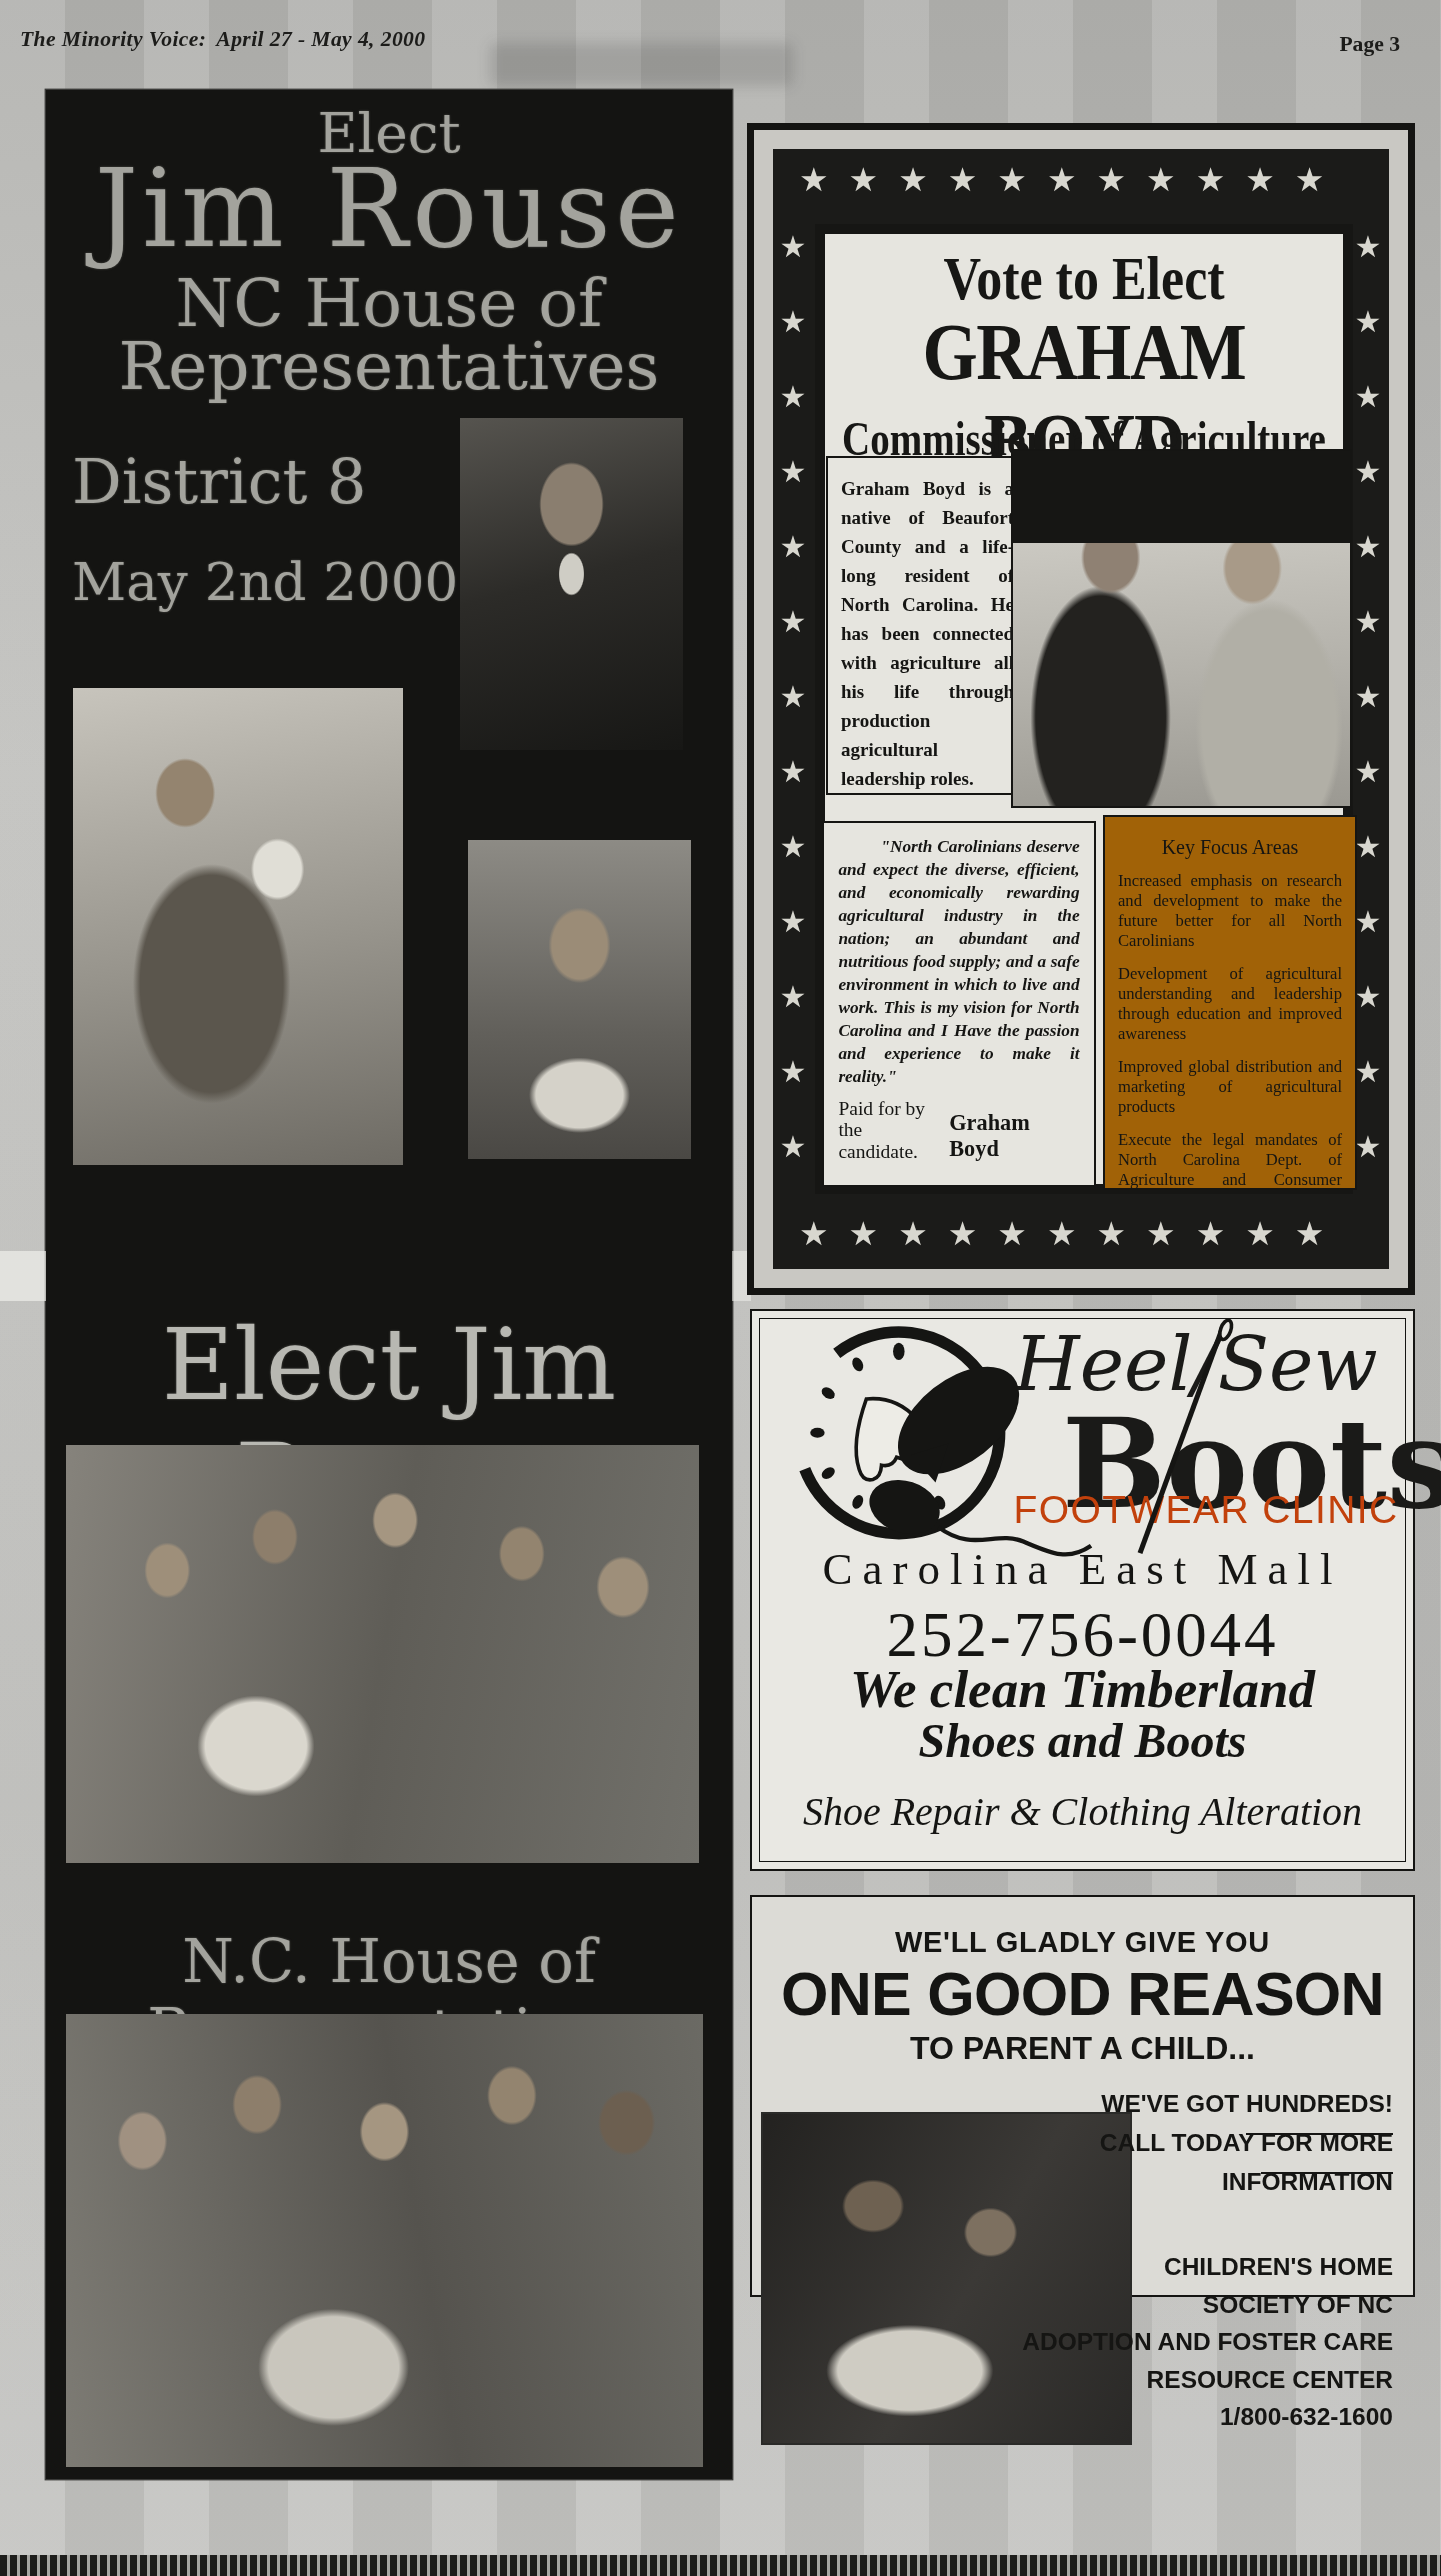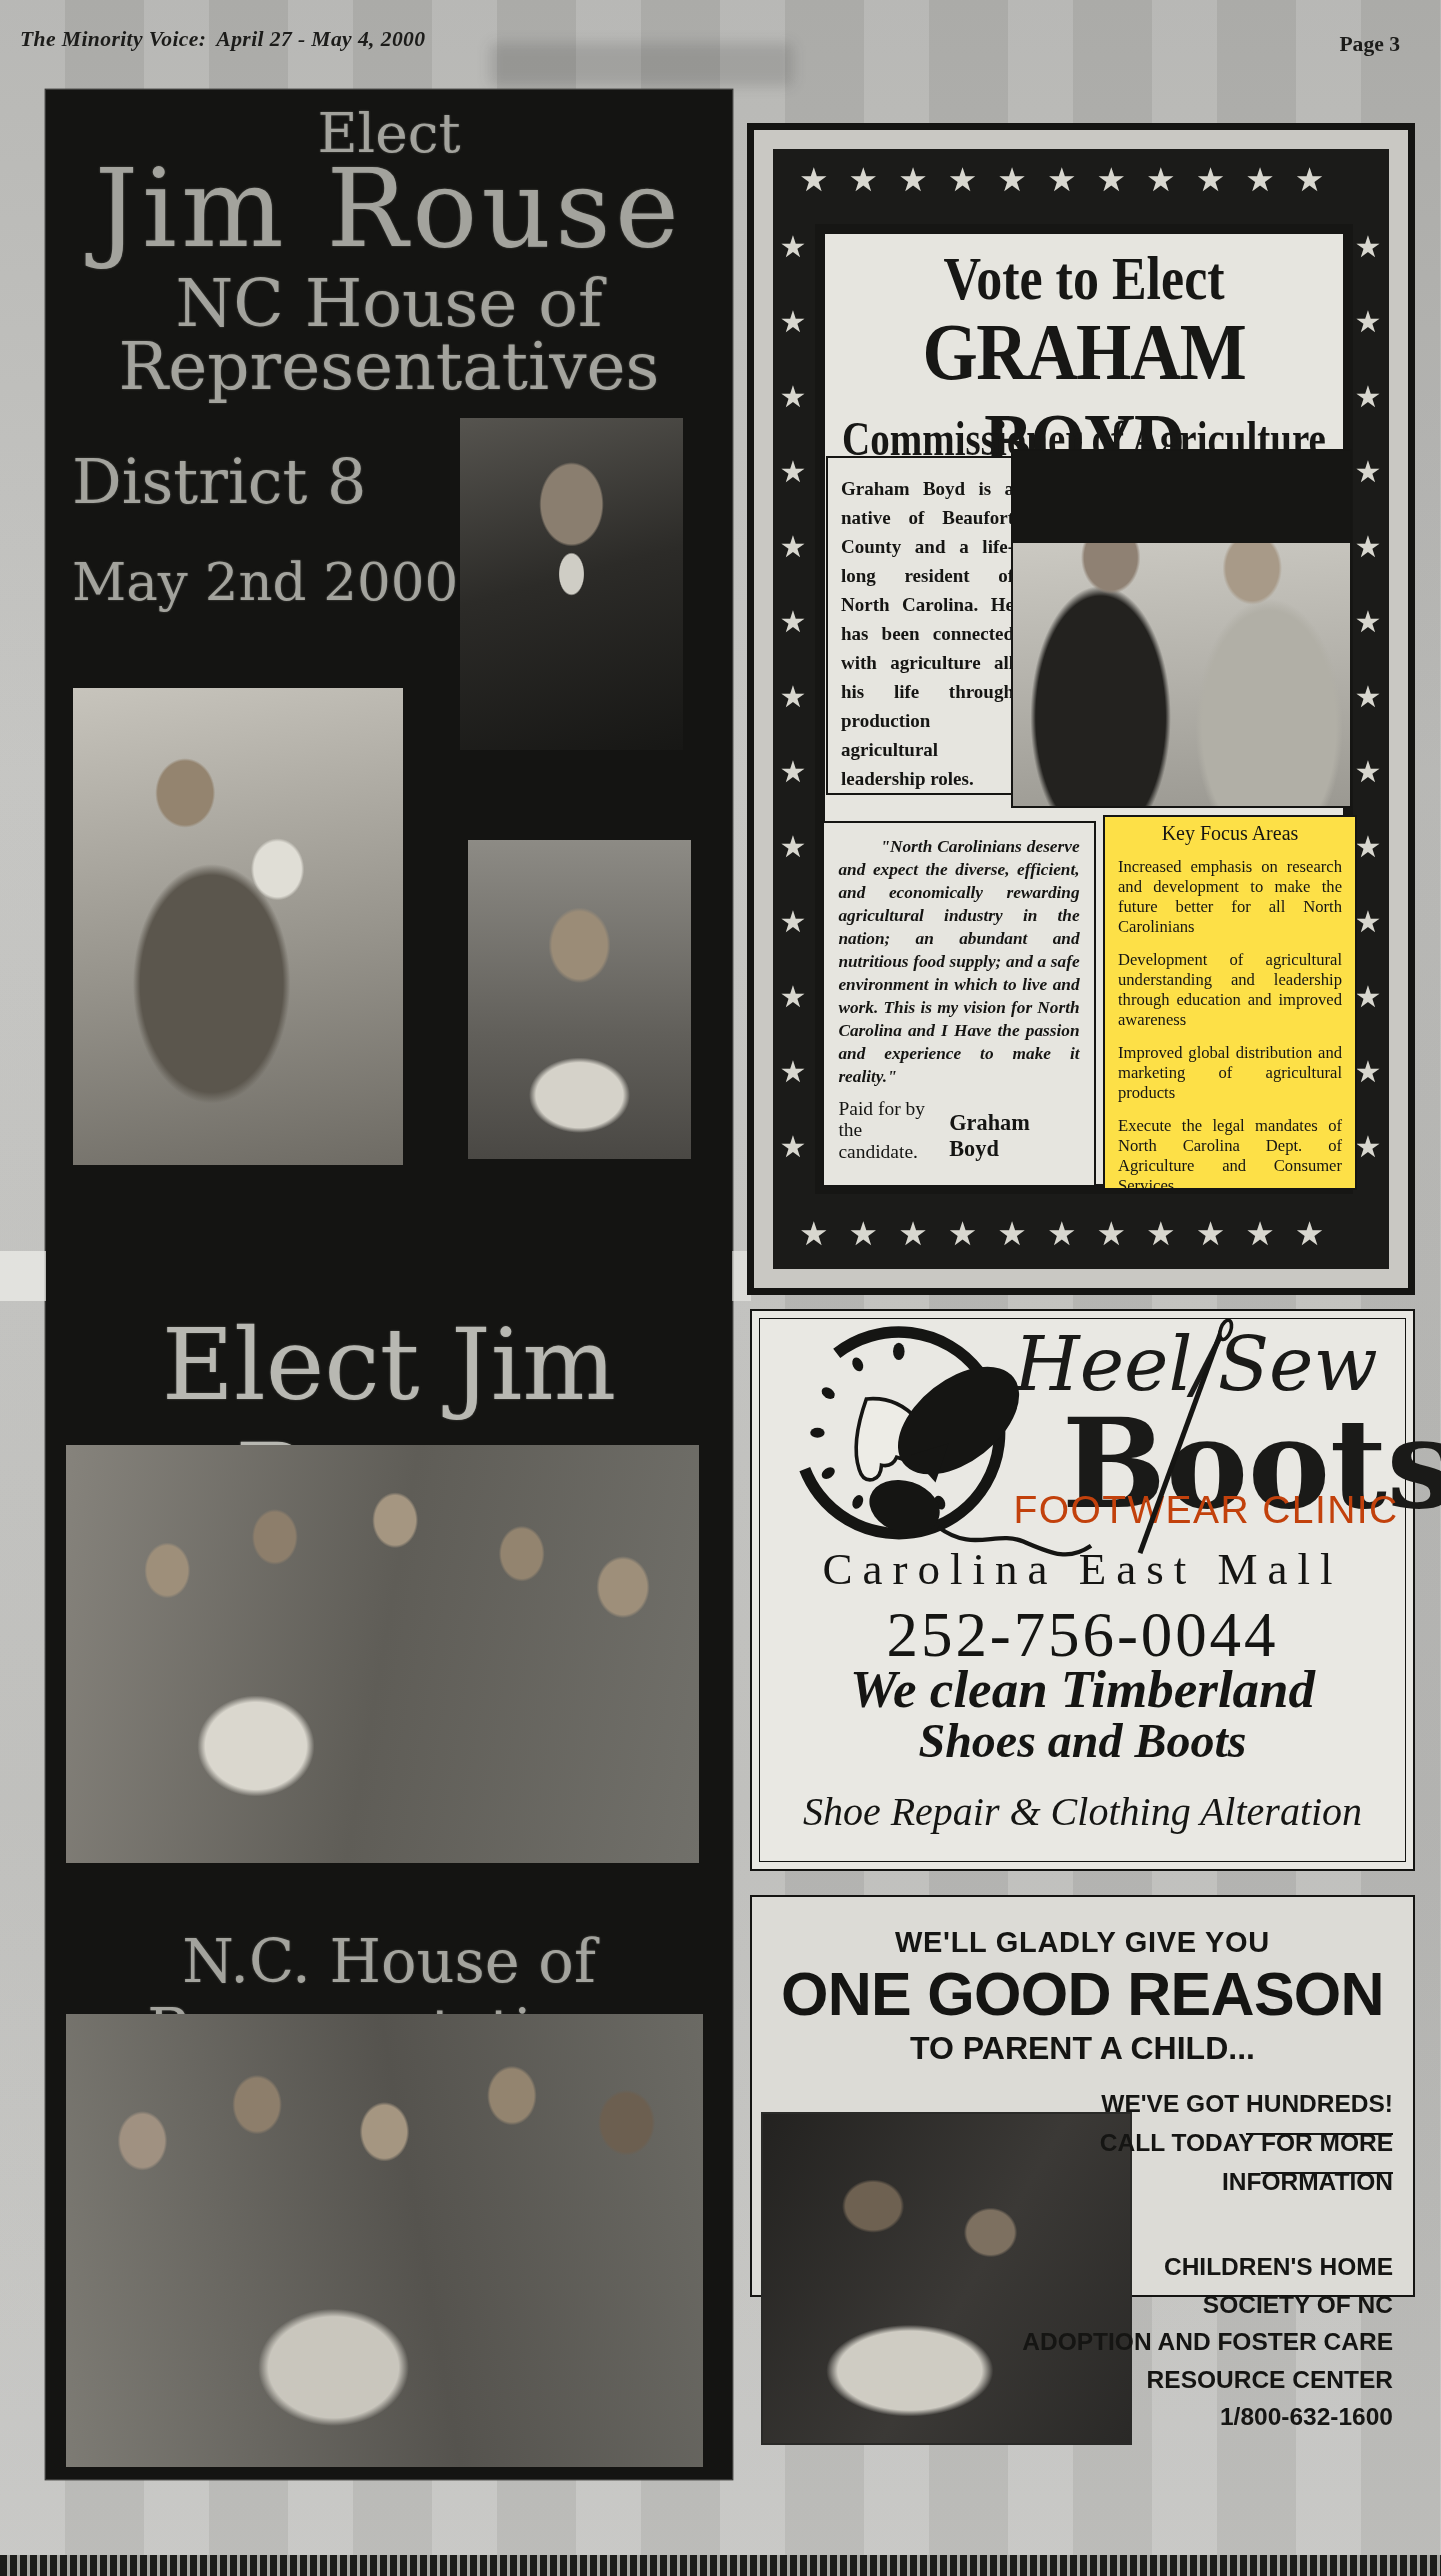--- a/index.html
+++ b/index.html
@@ -67,21 +67,21 @@
       radial-gradient(ellipse 48px 59px at 29% 30%, #8f8173 0 55%, rgba(0,0,0,0) 62%),
       radial-gradient(ellipse 48px 59px at 71% 33%, #a89a88 0 55%, rgba(0,0,0,0) 62%),
       radial-gradient(ellipse 108px 202px at 26% 75%, #23221f 0 60%, rgba(0,0,0,0) 65%),
       radial-gradient(ellipse 115px 202px at 76% 78%, #b1afa6 0 58%, rgba(0,0,0,0) 64%),
       linear-gradient(175deg,#d9d7d0 0%, #b5b3ac 60%, #9b9992 100%);}
   .quote-box{left:68px;top:691px;width:274px;height:366px;border:2.2px solid #151513;box-sizing:border-box;padding:11.5px 14.4px;background:#e6e5df;}
   .quote-text{font-size:17.3px;font-weight:bold;font-style:italic;line-height:23px;text-align:justify;text-indent:42px;}
   .paid-row{display:flex;justify-content:space-between;align-items:flex-end;margin-top:10px;}
   .paid{font-size:19.5px;line-height:21.6px;text-align:left;}
   .sig{font-size:22.3px;font-weight:bold;}
-  .focus-box{left:349px;top:685px;width:254px;height:375px;border:2.2px solid #151513;box-sizing:border-box;padding:5px 13px;background:#fde047;overflow:hidden;}
+  .focus-box{left:349px;top:685px;width:254px;height:375px;border:2.2px solid #151513;box-sizing:border-box;padding:19px 13px;background:#a16207;overflow:hidden;}
   .focus-title{text-align:center;font-size:20px;margin-bottom:11.5px;}
   .focus-item{font-size:16.6px;line-height:20px;text-align:justify;margin-bottom:13px;}
 
   
   .heel{left:750px;top:1309px;width:665px;height:562px;background:#e9e8e3;border:2.9px solid #141412;outline:1.4px solid #141412;outline-offset:-10px;box-sizing:border-box;}
   .hs-text{left:242px;top:8.7px;width:404px;text-align:center;font-size:75px;font-style:italic;font-family:"DejaVu Serif",serif;color:#1a1a18;z-index:1;}
   .quik{left:310px;top:81px;width:332px;text-align:center;font-size:123px;font-weight:bold;font-family:"DejaVu Serif",serif;color:#1a1a18;z-index:1;}
   .footwear{left:252px;top:177px;width:404px;text-align:center;font-size:39px;font-family:"Liberation Sans",sans-serif;letter-spacing:1.4px;color:#c2410c;z-index:1;}
   .mall{top:232px;font-size:45px;letter-spacing:10px;}
   .hs-phone{top:288px;font-size:63px;letter-spacing:2.9px;}

